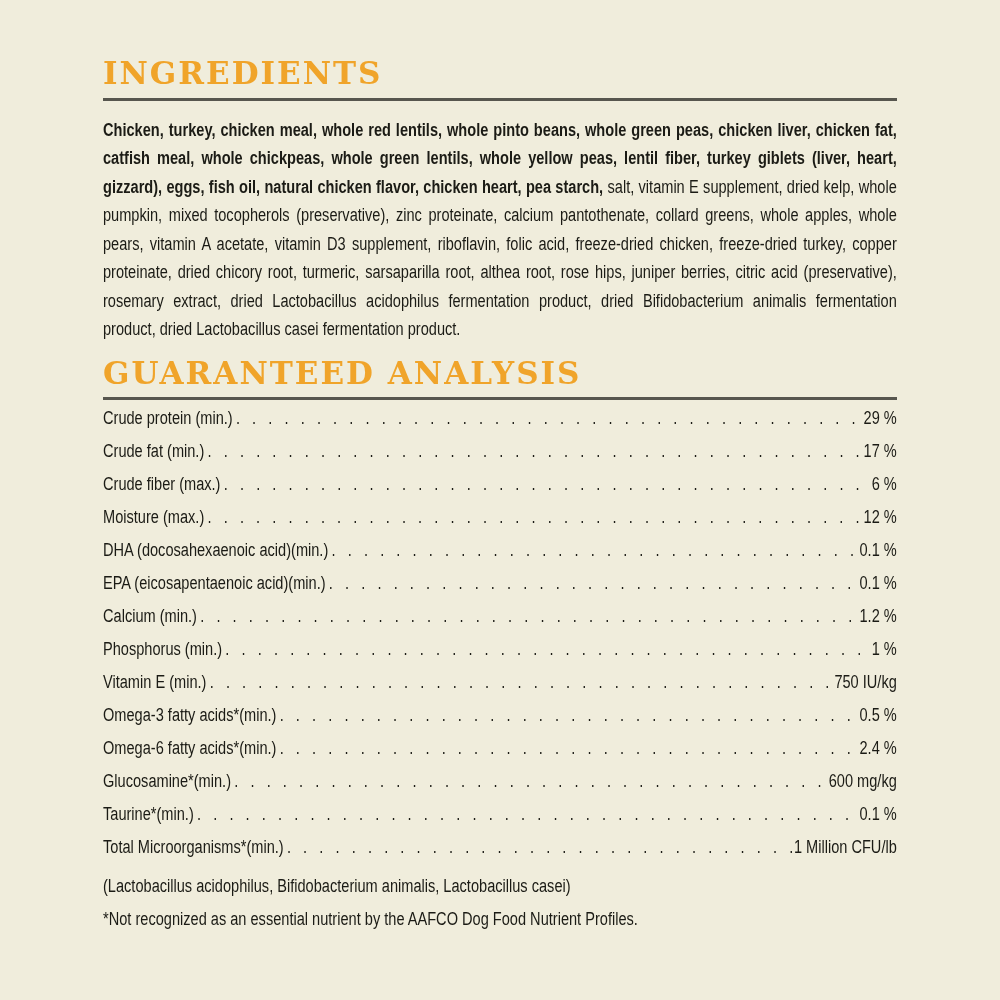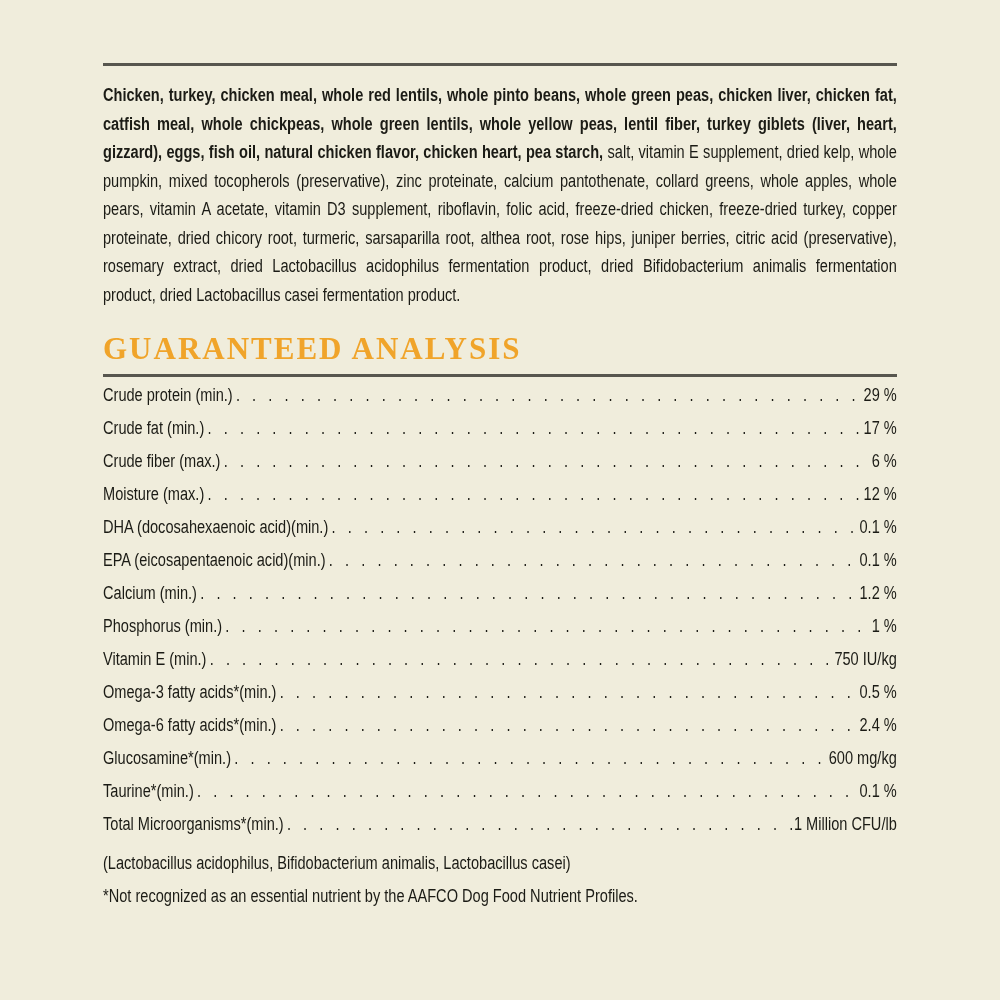--- a/index.html
+++ b/index.html
@@ -42,21 +42,21 @@
     transform: scaleX(0.81);
     transform-origin: left top;
   }
   .ingredients-text {
     margin: 15px 0 0 0;
     font-size: 18px;
     line-height: 28.5px;
     text-align: justify;
   }
   .ingredients-text .primary { font-weight: bold; }
-  .analysis-heading { margin-top: 23px; font-family: Liberation Serif, serif; }
+  .analysis-heading { margin-top: 12px; }
   .analysis-table {
     margin-top: 8px;
     font-size: 18px;
   }
   .row {
     display: flex;
     align-items: baseline;
     height: 33px;
   }
   .row .label { white-space: nowrap; flex: 0 0 auto; }
@@ -82,20 +82,21 @@
     font-size: 18px;
     line-height: 33px;
   }
 </style>
 </head>
 <body>
 
 <div class="page">
 
   <section>
+    <h1 class="section-title">INGREDIENTS</h1>
     <div class="rule"></div>
     <div class="condensed">
       <p class="ingredients-text"><span class="primary">Chicken, turkey, chicken meal, whole red lentils, whole pinto beans, whole green peas, chicken liver, chicken fat, catfish meal, whole chickpeas, whole green lentils, whole yellow peas, lentil fiber, turkey giblets (liver, heart, gizzard), eggs, fish oil, natural chicken flavor, chicken heart, pea starch,</span><span class="secondary"> salt, vitamin E supplement, dried kelp, whole pumpkin, mixed tocopherols (preservative), zinc proteinate, calcium pantothenate, collard greens, whole apples, whole pears, vitamin A acetate, vitamin D3 supplement, riboflavin, folic acid, freeze-dried chicken, freeze-dried turkey, copper proteinate, dried chicory root, turmeric, sarsaparilla root, althea root, rose hips, juniper berries, citric acid (preservative), rosemary extract, dried Lactobacillus acidophilus fermentation product, dried Bifidobacterium animalis fermentation product, dried Lactobacillus casei fermentation product.</span></p>
     </div>
   </section>
 
   <section>
     <h1 class="section-title analysis-heading">GUARANTEED ANALYSIS</h1>
     <div class="rule"></div>
     <div class="condensed">

